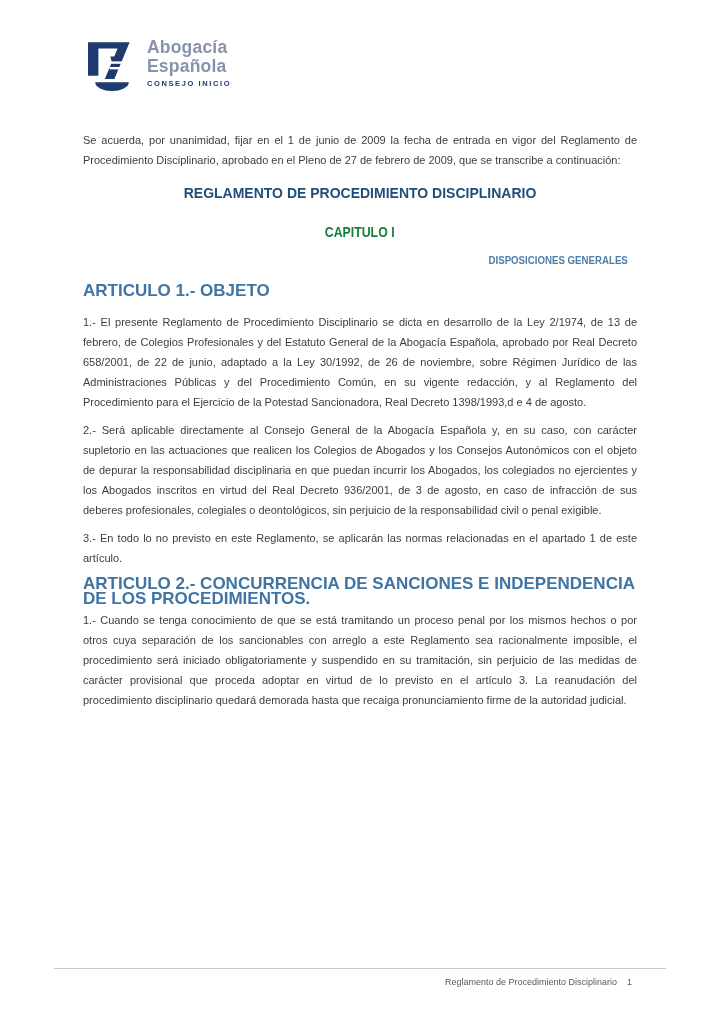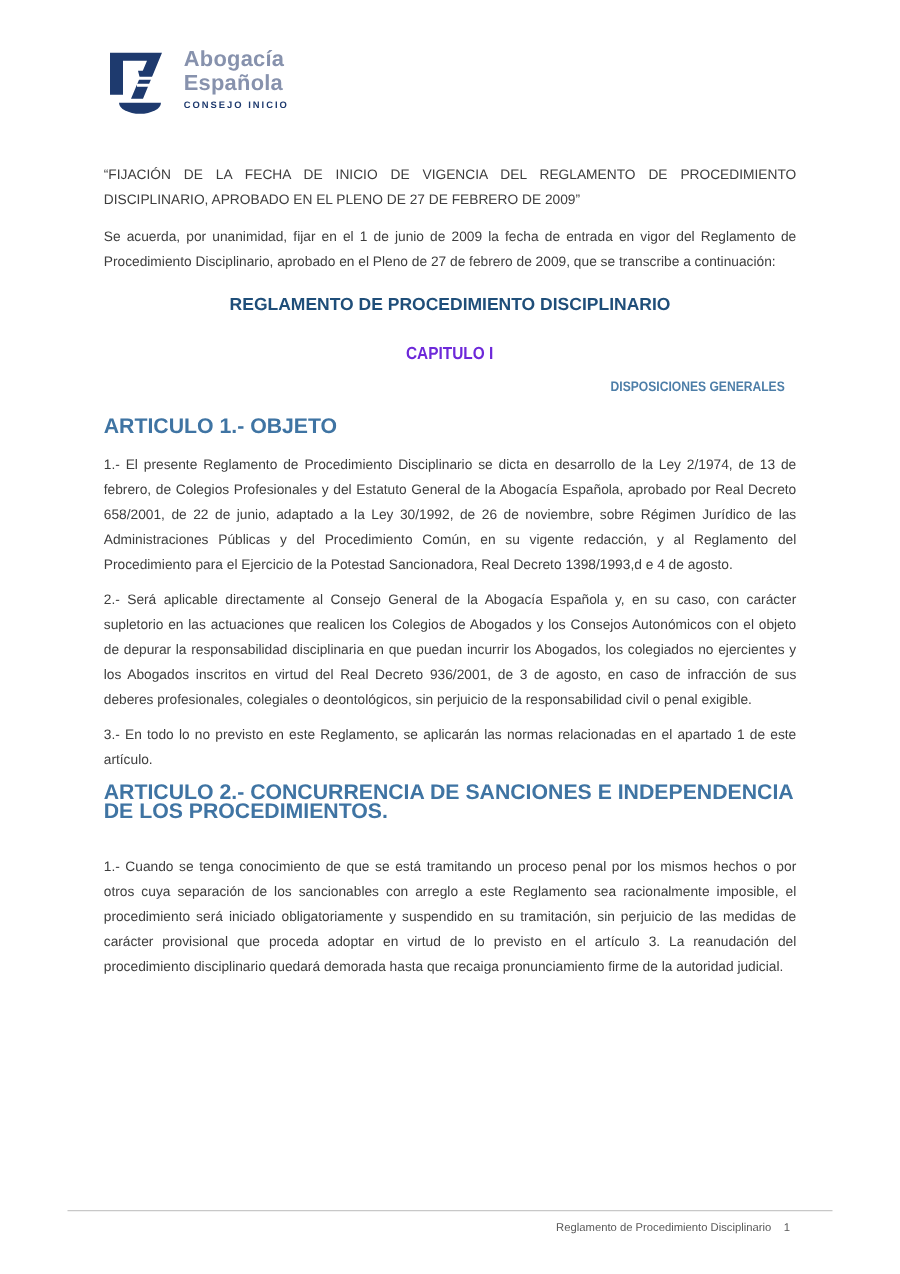--- a/index.html
+++ b/index.html
@@ -56,21 +56,21 @@
     margin:12px 0 20px 0;
     font-size:14px;
     font-weight:bold;
     color:#1f4e79;
     text-align:center;
     line-height:22px;
   }
   .chapter{
     margin:0 0 14px 0;
     font-size:14px;
-    color:#6d28d9;
+    color:#15803d;
     text-align:center;
     line-height:16px;
   }
   .chapter span,.chapter-sub span{
     display:inline-block;
     transform:scaleX(.88);
     transform-origin:center;
   }
   .chapter-sub{
     margin:0 0 16px 0;
@@ -79,21 +79,21 @@
     text-align:right;
     line-height:13px;
   }
   .article-heading{
     margin:0 0 14px 0;
     font-size:17px;
     color:#3f74a3;
     line-height:15px;
     text-align:left;
   }
-  .article-heading.second{margin-top:4px;margin-bottom:28px;}
+  .article-heading.second{margin-top:4px;margin-bottom:4px;}
   
   .footer-rule{
     position:absolute;
     left:54px;right:54px;
     top:968px;
     border-top:1px solid #c8c8c8;
   }
   .footer{
     position:absolute;
     top:977px;
@@ -125,21 +125,20 @@
     </span>
     <span class="brand-text">
       <span class="brand-name">Abogacía</span>
       <span class="brand-name">Española</span>
       <span class="brand-tagline">CONSEJO INICIO</span>
     </span>
   </div>
 
   <div class="content">
 
-    <p class="p">“FIJACIÓN DE LA FECHA DE INICIO DE VIGENCIA DEL REGLAMENTO DE PROCEDIMIENTO DISCIPLINARIO, APROBADO EN EL PLENO DE 27 DE FEBRERO DE 2009”</p>
     <p class="p">Se acuerda, por unanimidad, fijar en el 1 de junio de 2009 la fecha de entrada en vigor del Reglamento de Procedimiento Disciplinario, aprobado en el Pleno de 27 de febrero de 2009, que se transcribe a continuación:</p>
 
     <h1 class="doc-title">REGLAMENTO DE PROCEDIMIENTO DISCIPLINARIO</h1>
 
     <h2 class="chapter"><span>CAPITULO I</span></h2>
     <h3 class="chapter-sub"><span>DISPOSICIONES GENERALES</span></h3>
 
     <h4 class="article-heading">ARTICULO 1.- OBJETO</h4>
     <p class="p body-p">1.- El presente Reglamento de Procedimiento Disciplinario se dicta en desarrollo de la  Ley 2/1974, de 13 de febrero, de Colegios Profesionales y del Estatuto General de la  Abogacía Española, aprobado por Real Decreto 658/2001, de 22 de junio, adaptado a  la Ley 30/1992, de 26 de noviembre, sobre Régimen Jurídico de las Administraciones  Públicas y del Procedimiento Común, en su vigente redacción, y al Reglamento del  Procedimiento para el Ejercicio de la Potestad Sancionadora, Real Decreto 1398/1993,d e 4 de agosto.</p>
     <p class="p body-p">2.- Será aplicable directamente al Consejo General de la Abogacía Española y, en su caso, con carácter supletorio en las actuaciones que realicen los Colegios de Abogados y los Consejos Autonómicos con el objeto de depurar la responsabilidad disciplinaria en que puedan incurrir los Abogados, los colegiados no ejercientes y los Abogados inscritos en virtud del Real Decreto 936/2001, de 3 de agosto, en caso de infracción de sus deberes profesionales, colegiales o deontológicos, sin perjuicio de la responsabilidad civil o penal exigible.</p>

